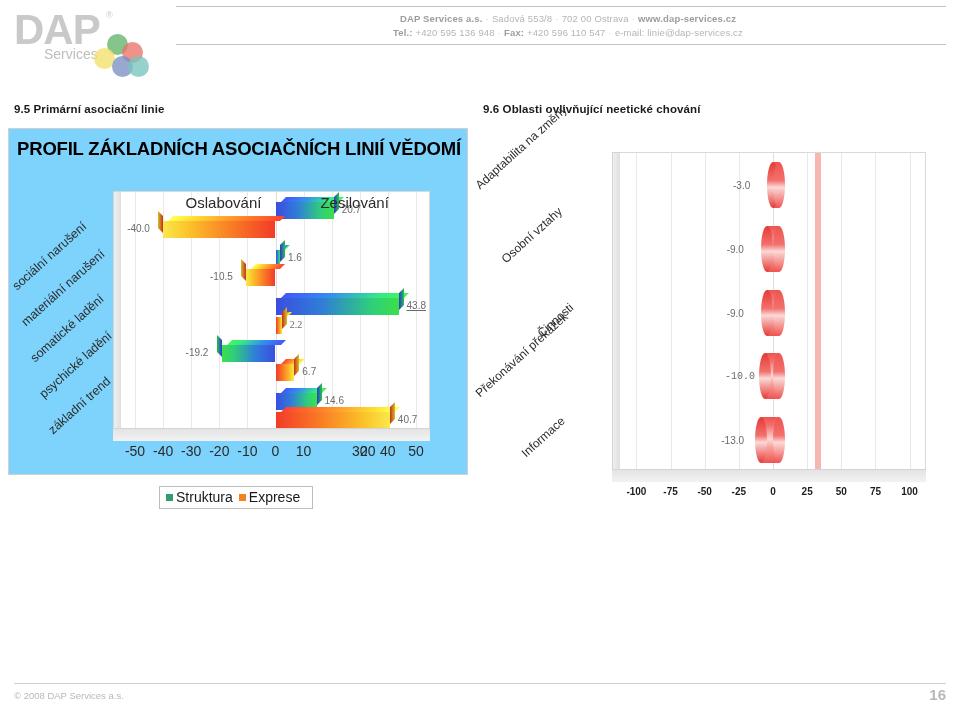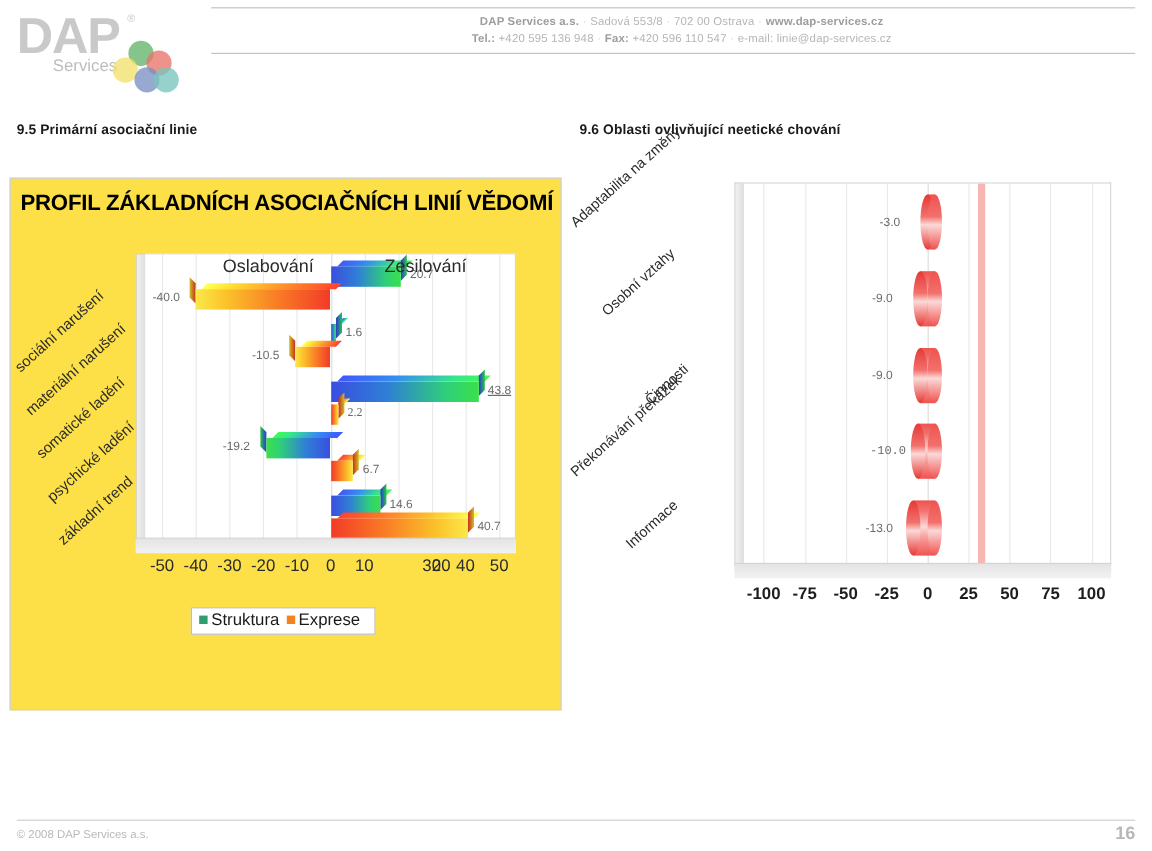--- a/index.html
+++ b/index.html
@@ -90,24 +90,24 @@
     font-weight: bold;
     color: #1a1a1a;
     letter-spacing: 0.1px;
   }
   #title-left  { left: 14px;  top: 103px; }
   #title-right { left: 483px; top: 103px; }
 
   
   #chart-left {
     position: absolute;
-    left: 8px; top: 148px;
-    width: 460px; height: 444px;
+    left: 8px; top: 128px;
+    width: 460px; height: 347px;
     border: 1px solid #d0d0d0;
-    background: #fde047;
+    background: #7dd3fc;
     box-sizing: border-box;
   }
   #chart-left-title {
     position: absolute;
     left: 8px; top: 8px;
     width: 444px;
     text-align: center;
     font-size: 18.5px;
     font-weight: bold;
     color: #000000;
@@ -226,21 +226,21 @@
   .xtick {
     position: absolute;
     font-size: 14px;
     color: #2b2b2b;
     text-align: center;
     width: 40px;
     margin-left: -20px;
   }
   .xtick-r {
     position: absolute;
-    font-size: 14px;
+    font-size: 10px;
     font-weight: bold;
     color: #1e1e1e;
     text-align: center;
     width: 46px;
     margin-left: -23px;
   }
 
   #legend-left {
     position: absolute;
     left: 150px; top: 357px;

